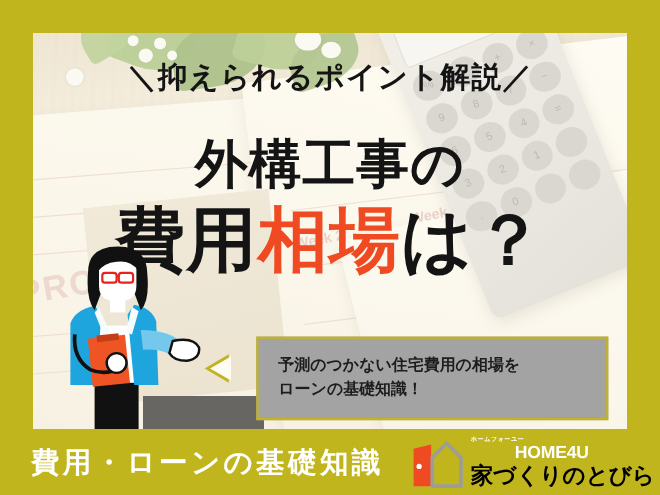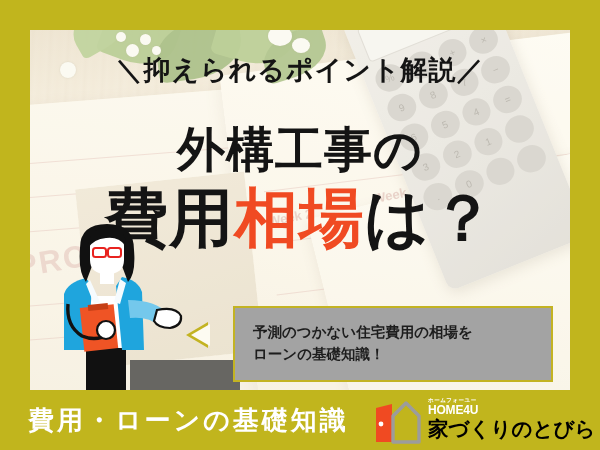--- a/index.html
+++ b/index.html
@@ -293,26 +293,27 @@
   .logo-kana {
     font-size: 5.5px;
     font-weight: bold;
     color: #ffffff;
     letter-spacing: .5px;
     line-height: 1;
     margin-top: 2px;
     white-space: nowrap;
   }
   .logo-home4u {
-    font-size: 12px;
+    font-size: 16px;
     font-weight: bold;
     color: #ffffff;
     letter-spacing: -0.2px;
     line-height: 1.05;
     white-space: nowrap;
+    margin-left: 40px;
   }
   .logo-jp {
     font-size: 20.5px;
     font-weight: bold;
     color: #000000;
     letter-spacing: 0px;
     line-height: 1.15;
     margin-top: 1px;
     white-space: nowrap;
   }

